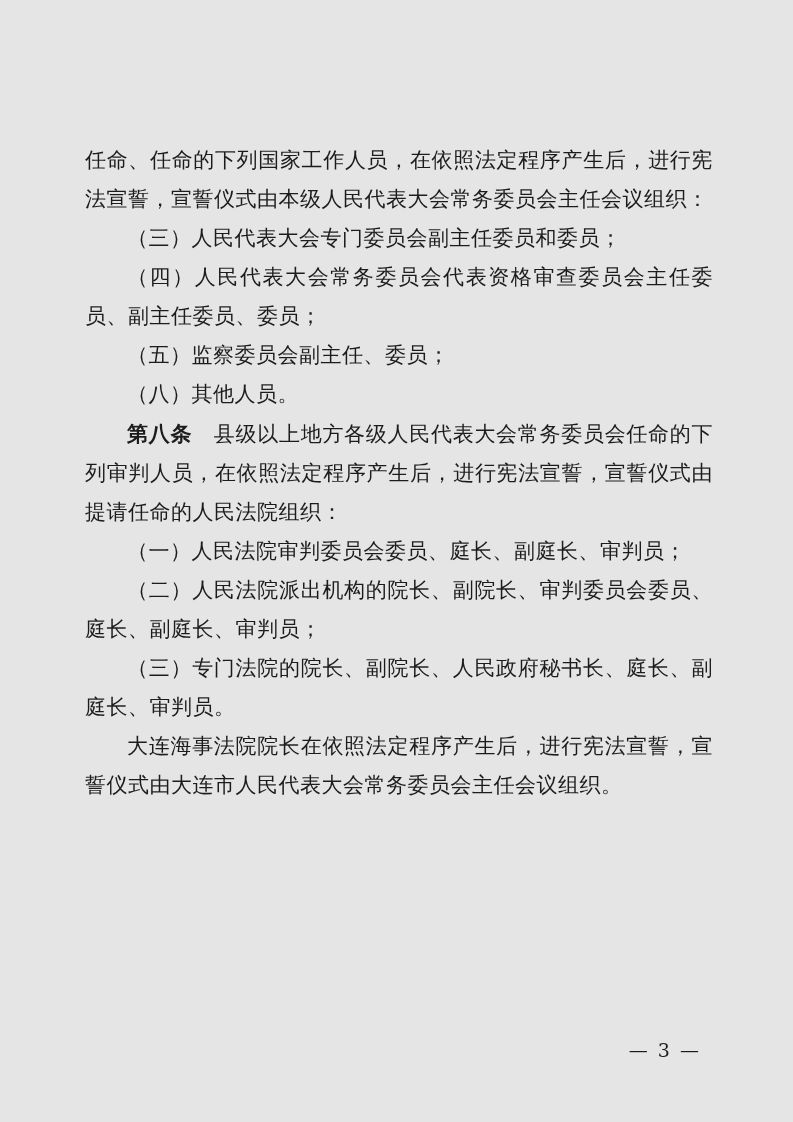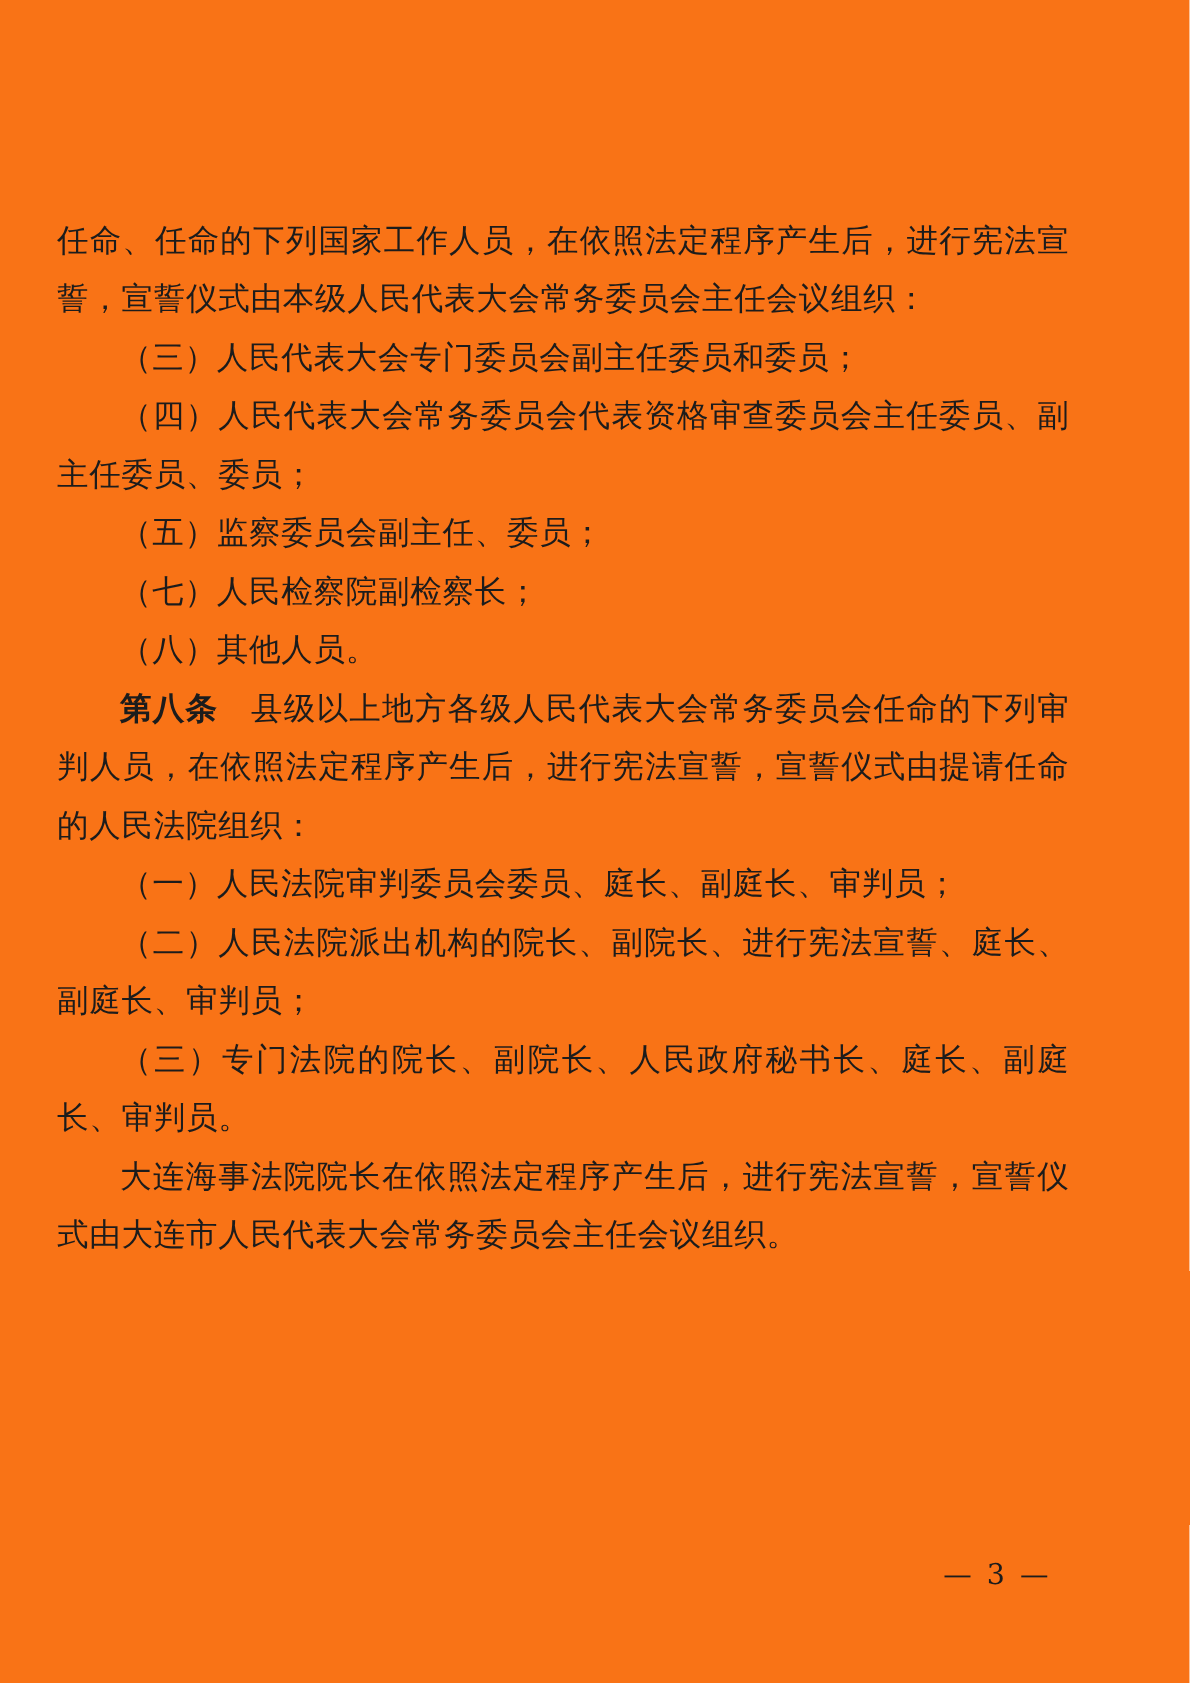--- a/index.html
+++ b/index.html
@@ -4,41 +4,40 @@
 <style>
   html, body {
     margin: 0;
     padding: 0;
     background: #ffffff;
   }
   .page {
     position: relative;
     width: 793px;
     height: 1122px;
-    background: #f97316;
+    background: #e5e5e5;
     box-sizing: border-box;
-    padding: 141px 80px 0 38px;
+    padding: 141px 80px 0 85px;
     font-family: "DejaVu Serif", "Liberation Serif", serif;
     font-size: 21px;
     line-height: 39px;
     color: #1c1c1c;
     overflow: hidden;
   }
   .para {
     margin: 0;
     text-align: justify;
     text-justify: inter-ideograph;
     letter-spacing: 0.5px;
   }
   .indent {
     text-indent: 2em;
   }
   .article-term {
     font-weight: bold;
-    font-family: Liberation Serif, serif;
   }
   .page-footer {
     position: absolute;
     right: 92px;
     top: 1036px;
     font-size: 19px;
     line-height: 28px;
     letter-spacing: 2px;
     color: #1c1c1c;
   }
@@ -46,28 +45,27 @@
 </head>
 <body>
 
 <div class="page">
 
   <p class="para">任命、任命的下列国家工作人员，在依照法定程序产生后，进行宪法宣誓，宣誓仪式由本级人民代表大会常务委员会主任会议组织：</p>
 
   <p class="para indent">（三）人民代表大会专门委员会副主任委员和委员；</p>
   <p class="para indent">（四）人民代表大会常务委员会代表资格审查委员会主任委员、副主任委员、委员；</p>
   <p class="para indent">（五）监察委员会副主任、委员；</p>
-  <p class="para indent">（七）人民检察院副检察长；</p>
   <p class="para indent">（八）其他人员。</p>
 
   <p class="para indent">
     <span class="article-term">第八条</span><span>　县级以上地方各级人民代表大会常务委员会任命的下列审判人员，在依照法定程序产生后，进行宪法宣誓，宣誓仪式由提请任命的人民法院组织：</span>
   </p>
 
   <p class="para indent">（一）人民法院审判委员会委员、庭长、副庭长、审判员；</p>
-  <p class="para indent">（二）人民法院派出机构的院长、副院长、进行宪法宣誓、庭长、副庭长、审判员；</p>
+  <p class="para indent">（二）人民法院派出机构的院长、副院长、审判委员会委员、庭长、副庭长、审判员；</p>
   <p class="para indent">（三）专门法院的院长、副院长、人民政府秘书长、庭长、副庭长、审判员。</p>
 
   <p class="para indent">大连海事法院院长在依照法定程序产生后，进行宪法宣誓，宣誓仪式由大连市人民代表大会常务委员会主任会议组织。</p>
 
   <div class="page-footer">— 3 —</div>
 
 </div>
 
 </body></html>

